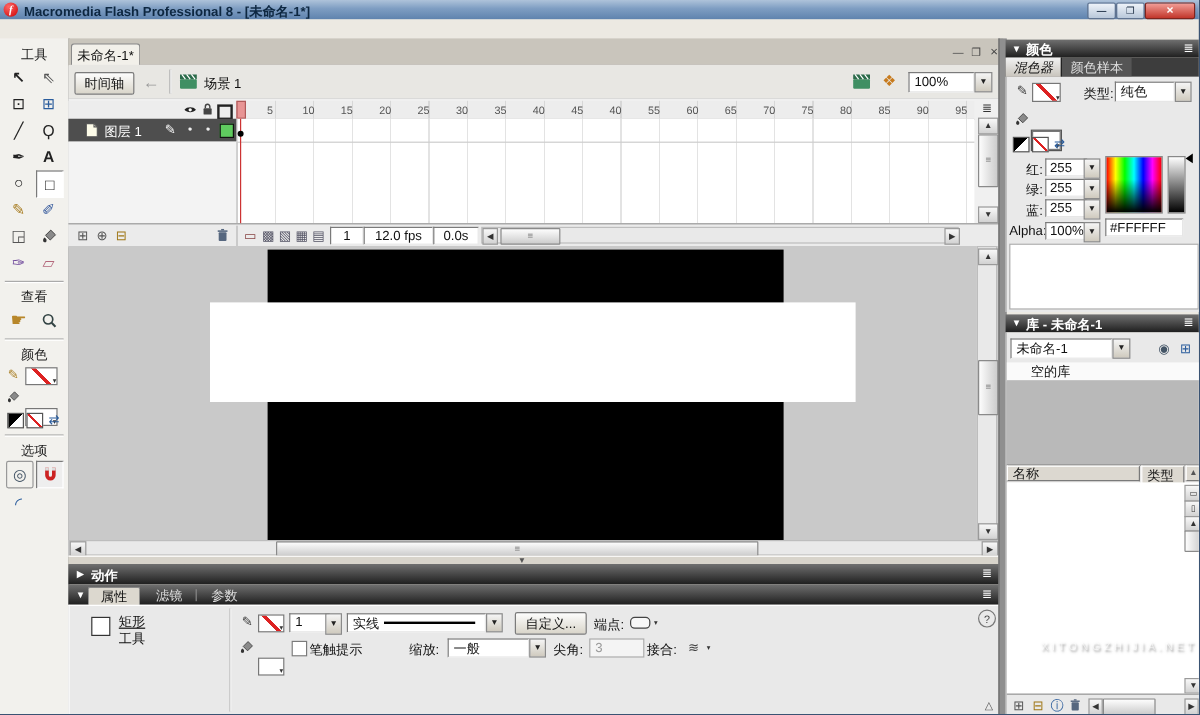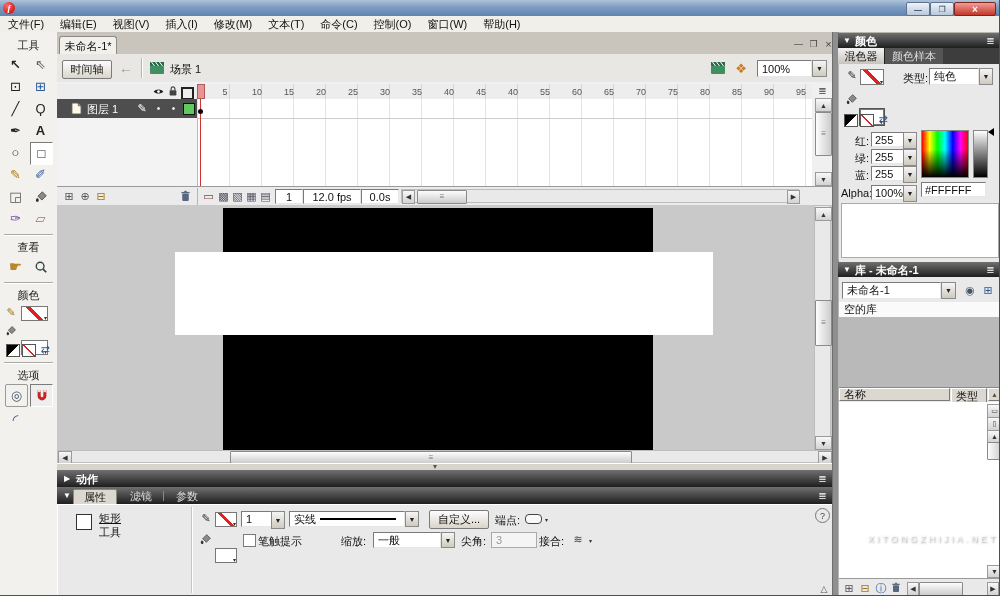--- a/index.html
+++ b/index.html
@@ -91,37 +91,26 @@
         <path d="M2 16 L17 3 L32 16 H26 V27 H8 V16 Z" fill="rgba(255,255,255,0.8)"></path>
         <rect x="14" y="18" width="6" height="9" fill="rgba(120,120,120,0.45)"></rect>
       </symbol>
   </defs>
 </svg>
 
 <div id="app">
 
   <div class="abs fx titlebar" style="left:0;top:0;width:1000px;height:16px;">
     <span class="abs ctr" style="left:3px;top:2px;width:12px;height:12px;background:radial-gradient(circle at 35% 30%,#f66,#c00);border-radius:50%;color:#fff;font-size:9px;font-style:italic;font-family:'Liberation Serif',serif;">f</span>
+    <span class="abs lbl" style="left:20px;top:2px;font-size:11px;">Macromedia Flash Professional 8 - [未命名-1*]</span>
     <span class="abs wbtn" style="left:906px;top:2px;width:22px;height:12px;">—</span>
     <span class="abs wbtn" style="left:930px;top:2px;width:22px;height:12px;">❐</span>
     <span class="abs wbtn close" style="left:954px;top:2px;width:40px;height:12px;font-size:10px;">×</span>
   </div>
 
-  <div class="abs fx" style="left:0;top:16px;width:1000px;height:16px;background:#f1efe9;border-bottom:1px solid #b9b5ac;">
-      <span class="menu-item">文件(F)</span>
-      <span class="menu-item">编辑(E)</span>
-      <span class="menu-item">视图(V)</span>
-      <span class="menu-item">插入(I)</span>
-      <span class="menu-item">修改(M)</span>
-      <span class="menu-item">文本(T)</span>
-      <span class="menu-item">命令(C)</span>
-      <span class="menu-item">控制(O)</span>
-      <span class="menu-item">窗口(W)</span>
-      <span class="menu-item">帮助(H)</span>
-    </div>
 
   <div class="abs" style="left:0;top:32px;width:57px;height:564px;background:#f2f1ed;border-right:1px solid #8a8a8a;">
     <div class="abs seclabel" style="top:6px;">工具</div>
 
     <div class="abs toolcell" style="left:5px;top:22px;font-weight:bold;">↖</div>
     <div class="abs toolcell" style="left:30px;top:22px;color:#555;">⇖</div>
     <div class="abs toolcell" style="left:5px;top:44px;">⊡</div>
     <div class="abs toolcell" style="left:30px;top:44px;color:#2a5c9c;">⊞</div>
     <div class="abs toolcell" style="left:5px;top:66px;">╱</div>
     <div class="abs toolcell" style="left:30px;top:66px;">Ϙ</div>
@@ -391,21 +380,21 @@
   </div>
 
   <div class="abs" style="left:832px;top:32px;width:6px;height:564px;background:#8f8f8f;border-left:1px solid #6d6d6d;"></div>
 
   <div class="abs dark-hdr" style="left:838px;top:33px;width:162px;height:15px;">
     <span class="abs ctr" style="left:3px;top:1px;width:12px;height:12px;font-size:8px;">▼</span>
     <span class="abs lbl" style="left:17px;top:1px;font-weight:bold;">颜色</span>
     <span class="abs ctr" style="left:145px;top:1px;width:15px;height:13px;font-size:10px;">≣</span>
   </div>
   <div class="abs" style="left:838px;top:48px;width:162px;height:16px;background:#3d3d3d;">
-    <span class="abs ctr" style="left:0;top:0;width:46px;height:16px;background:linear-gradient(#f2f2f2,#c8c4bc);color:#111;border-right:1px solid #222;">混色器</span>
+    <span class="abs ctr" style="left:0;top:0;width:46px;height:16px;background:linear-gradient(#f2f2f2,#c8c4bc);color:#111;border-right:1px solid #222;font-style:italic;">混色器</span>
     <span class="abs ctr tabdark" style="left:47px;top:0;width:58px;height:16px;background:#555;">颜色样本</span>
   </div>
   <div class="abs" style="left:838px;top:64px;width:162px;height:196px;background:#e9e9e9;border-left:1px solid #b5b5b5;">
     <span class="abs ctr" style="left:6px;top:4px;width:14px;height:14px;color:#333;">✎</span>
     <div class="abs swatch noslash" style="left:21px;top:5px;width:22px;height:14px;">
         <span class="swdd">▾</span>
       </div>
     <span class="abs lbl" style="left:64px;top:7px;">类型:</span>
     <div class="abs combo" style="left:90px;top:4px;width:64px;height:17px;">
       <span class="val">纯色</span>
@@ -443,28 +432,28 @@
     <div class="abs sunk fx" style="left:82px;top:118px;width:60px;height:13px;padding-left:3px;">#FFFFFF</div>
     <div class="abs" style="left:2px;top:139px;width:156px;height:53px;background:#fff;border:1px solid #aaa;"></div>
   </div>
 
   <div class="abs dark-hdr" style="left:838px;top:262px;width:162px;height:15px;">
     <span class="abs ctr" style="left:3px;top:1px;width:12px;height:12px;font-size:8px;">▼</span>
     <span class="abs lbl" style="left:17px;top:1px;font-weight:bold;">库 - 未命名-1</span>
     <span class="abs ctr" style="left:145px;top:1px;width:15px;height:13px;font-size:10px;">≣</span>
   </div>
   <div class="abs" style="left:838px;top:277px;width:162px;height:319px;background:#e9e9e9;border-left:1px solid #b5b5b5;">
-    <div class="abs combo" style="left:3px;top:5px;width:114px;height:17px;">
+    <div class="abs combo" style="left:3px;top:5px;width:100px;height:17px;">
       <span class="val">未命名-1</span>
       <span class="cbtn" style="width:13px;">▼</span>
     </div>
     <span class="abs ctr" style="left:124px;top:6px;width:14px;height:14px;color:#456;">◉</span>
     <span class="abs ctr" style="left:142px;top:6px;width:14px;height:14px;color:#2a5c9c;">⊞</span>
     <div class="abs fx" style="left:0;top:25px;width:162px;height:15px;background:#fafafa;border-bottom:1px solid #bbb;">
-      <span class="lbl" style="padding-left:5px;">空的库</span>
+      <span class="lbl" style="padding-left:20px;">空的库</span>
     </div>
     <div class="abs" style="left:0;top:40px;width:162px;height:70px;background:#b9b9b9;border-bottom:1px solid #8a8a8a;"></div>
     <div class="abs fx raise" style="left:0;top:111px;width:111px;height:13px;background:#dcd8d0;padding-left:4px;box-sizing:border-box;">名称</div>
     <div class="abs fx raise" style="left:112px;top:111px;width:36px;height:16px;background:#dcd8d0;padding-left:4px;box-sizing:border-box;">类型</div>
     <div class="abs ctr raise" style="left:149px;top:111px;width:13px;height:13px;background:#dcd8d0;font-size:7px;color:#555;box-sizing:border-box;">▲</div>
     <div class="abs" style="left:0;top:125px;width:162px;height:176px;background:#fff;"></div>
     <div class="abs sbtn" style="left:148px;top:127px;width:13px;height:12px;">▭</div>
     <div class="abs sbtn" style="left:148px;top:140px;width:13px;height:12px;">▯</div>
     <div class="abs sbtn" style="left:148px;top:153px;width:13px;height:11px;">▲</div>
     <div class="abs thumbv" style="left:148px;top:165px;width:13px;height:16px;"></div>

